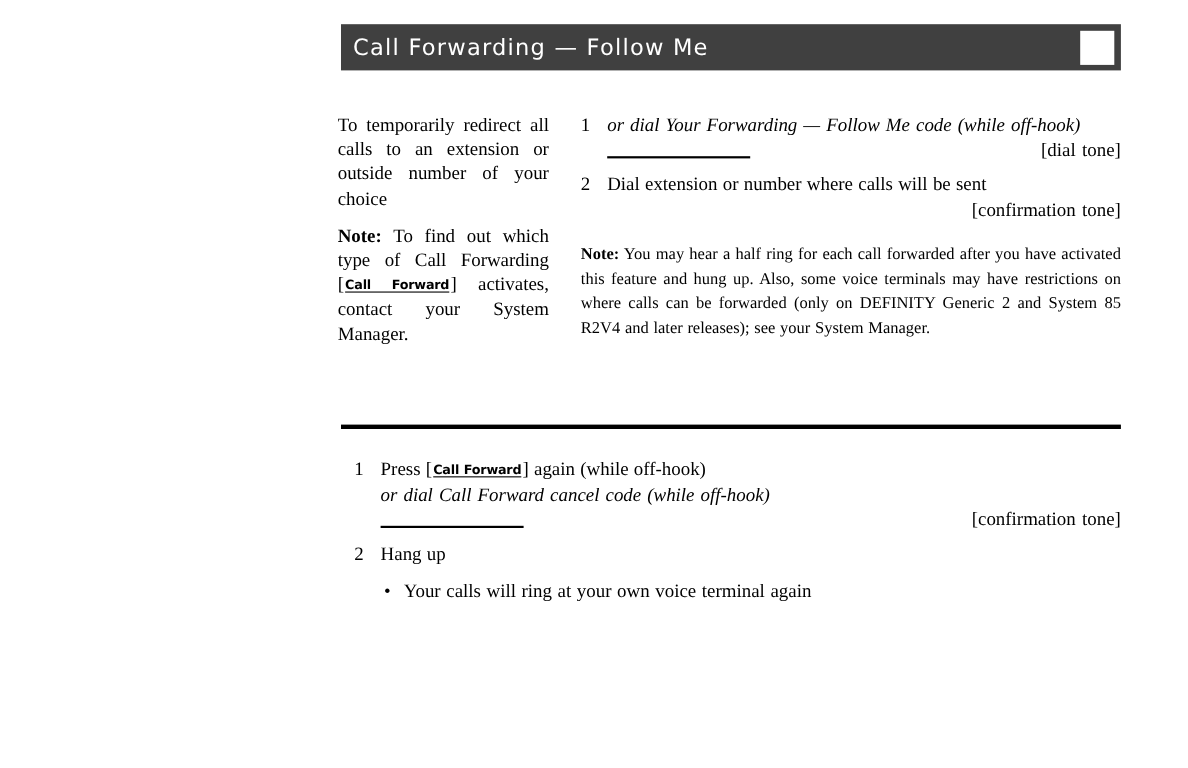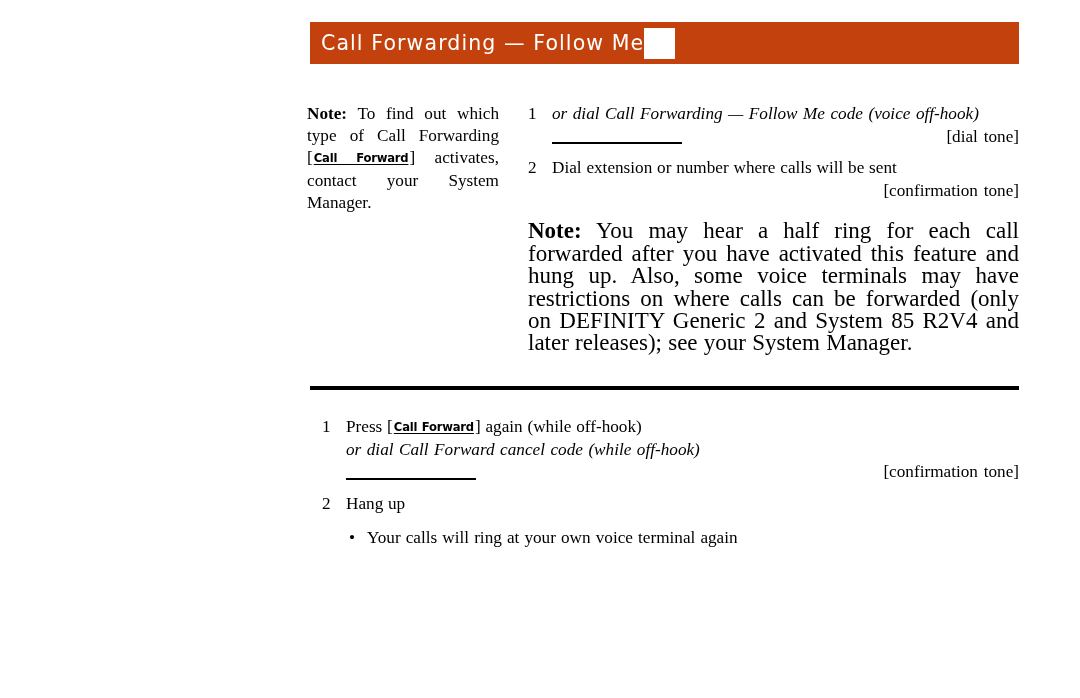--- a/index.html
+++ b/index.html
@@ -24,23 +24,24 @@
     height: 698px;
   }
 
   
   .header-bar {
     position: absolute;
     left: 3px;
     top: 22px;
     width: 709px;
     height: 42px;
-    background: #c2410c;
+    background: #404040;
     display: flex;
     align-items: center;
+    justify-content: space-between;
     box-sizing: border-box;
     padding: 0 6px 0 11px;
   }
   .header-title {
     color: #ffffff;
     font-family: "DejaVu Sans", "Liberation Sans", sans-serif;
     font-size: 20.5px;
     font-weight: 400;
     letter-spacing: 1.1px;
     white-space: nowrap;
@@ -137,21 +138,21 @@
   .rule-row {
     display: flex;
     align-items: flex-end;
     justify-content: space-between;
   }
   .rule-row .fill-rule { margin-top: 0; margin-bottom: 4px; }
 
   
   .note-block {
     margin-top: 18px;
-    font-size: 23px;
+    font-size: 15px;
     line-height: 22.4px;
     text-align: justify;
     text-align-last: left;
     word-spacing: 0.5px;
   }
   .note-block b { font-weight: bold; }
 
   
   .key {
     font-family: "DejaVu Sans", "Liberation Sans", sans-serif;
@@ -202,31 +203,32 @@
 
   <div class="header-bar">
     <span class="header-title">Call Forwarding — Follow Me</span>
     <span class="header-square"></span>
   </div>
 
   <div class="section" id="section-1">
     <div class="section-inner">
 
       <div class="col-left">
+        <p class="para">To temporarily redirect all calls to an extension or outside number of your choice</p>
 
         <p class="para"><b>Note:</b><span> To find out which type of Call Forwarding </span><span class="bracket">[</span><span class="key">Call Forward</span><span class="bracket">]</span><span> activates, contact your System Manager.</span></p>
       </div>
 
       <div class="col-right">
 
         <div class="step">
           <div class="step-num">1</div>
           <div class="step-body">
 
-            <div class="step-line alt">or dial Call Forwarding — Follow Me code (voice off-hook)</div>
+            <div class="step-line alt">or dial Your Forwarding — Follow Me code (while off-hook)</div>
 
             <div class="rule-row">
               <div class="fill-rule"></div>
               <div class="tone">[dial tone]</div>
             </div>
           </div>
         </div>
 
         <div class="step">
           <div class="step-num">2</div>

